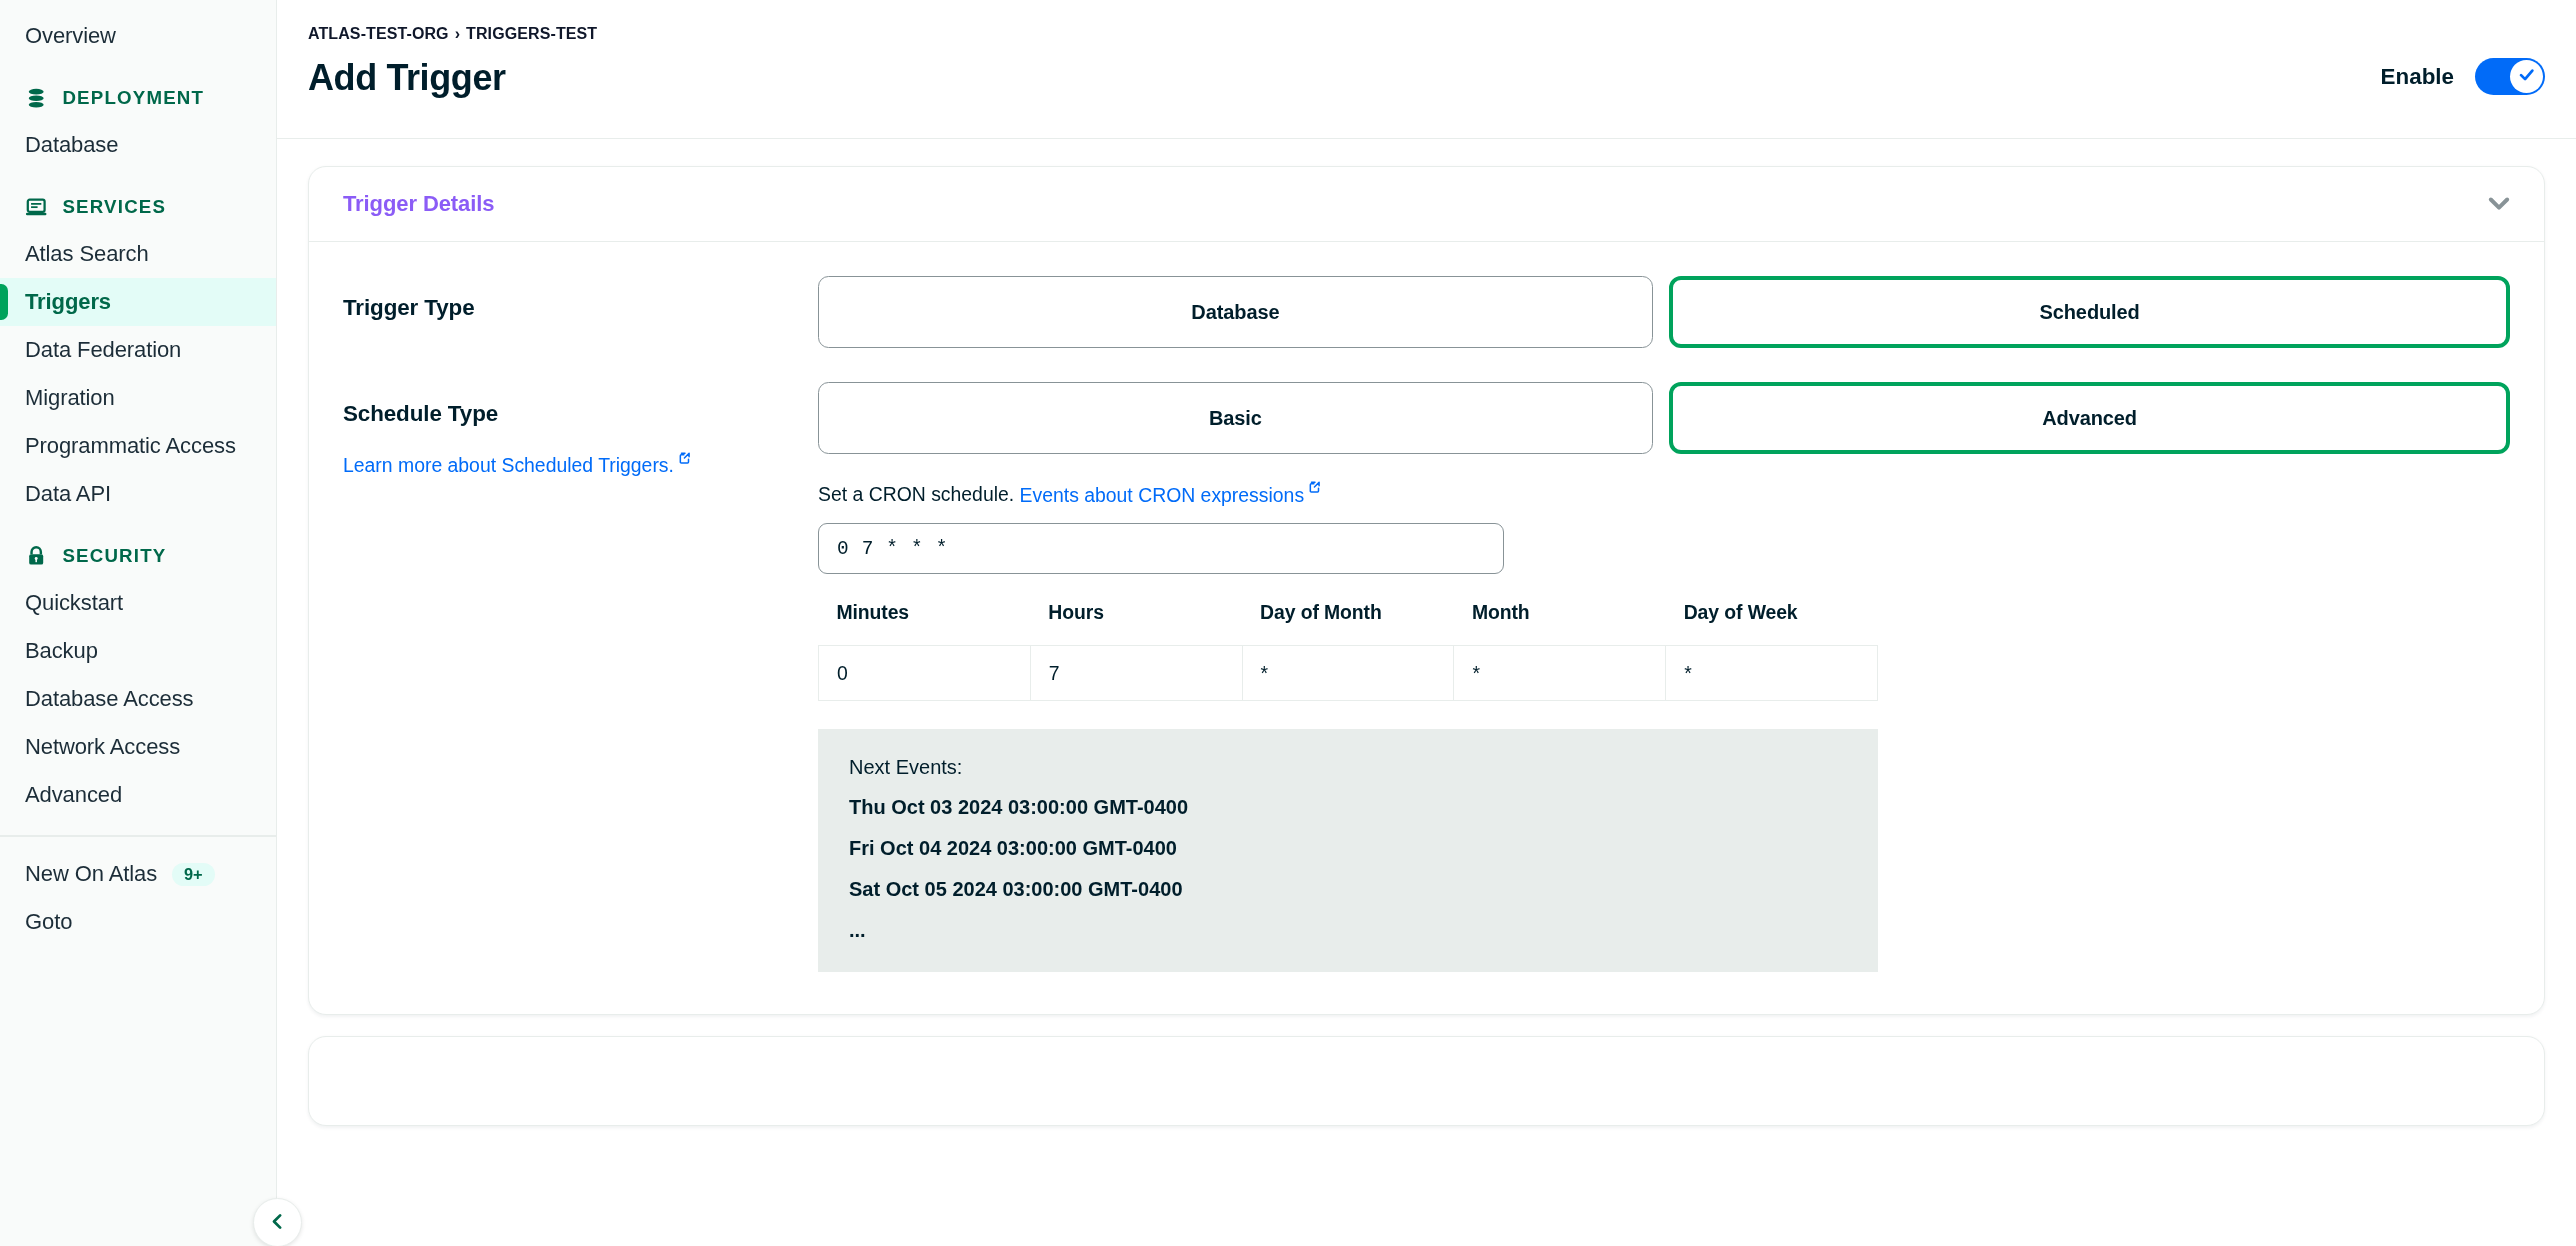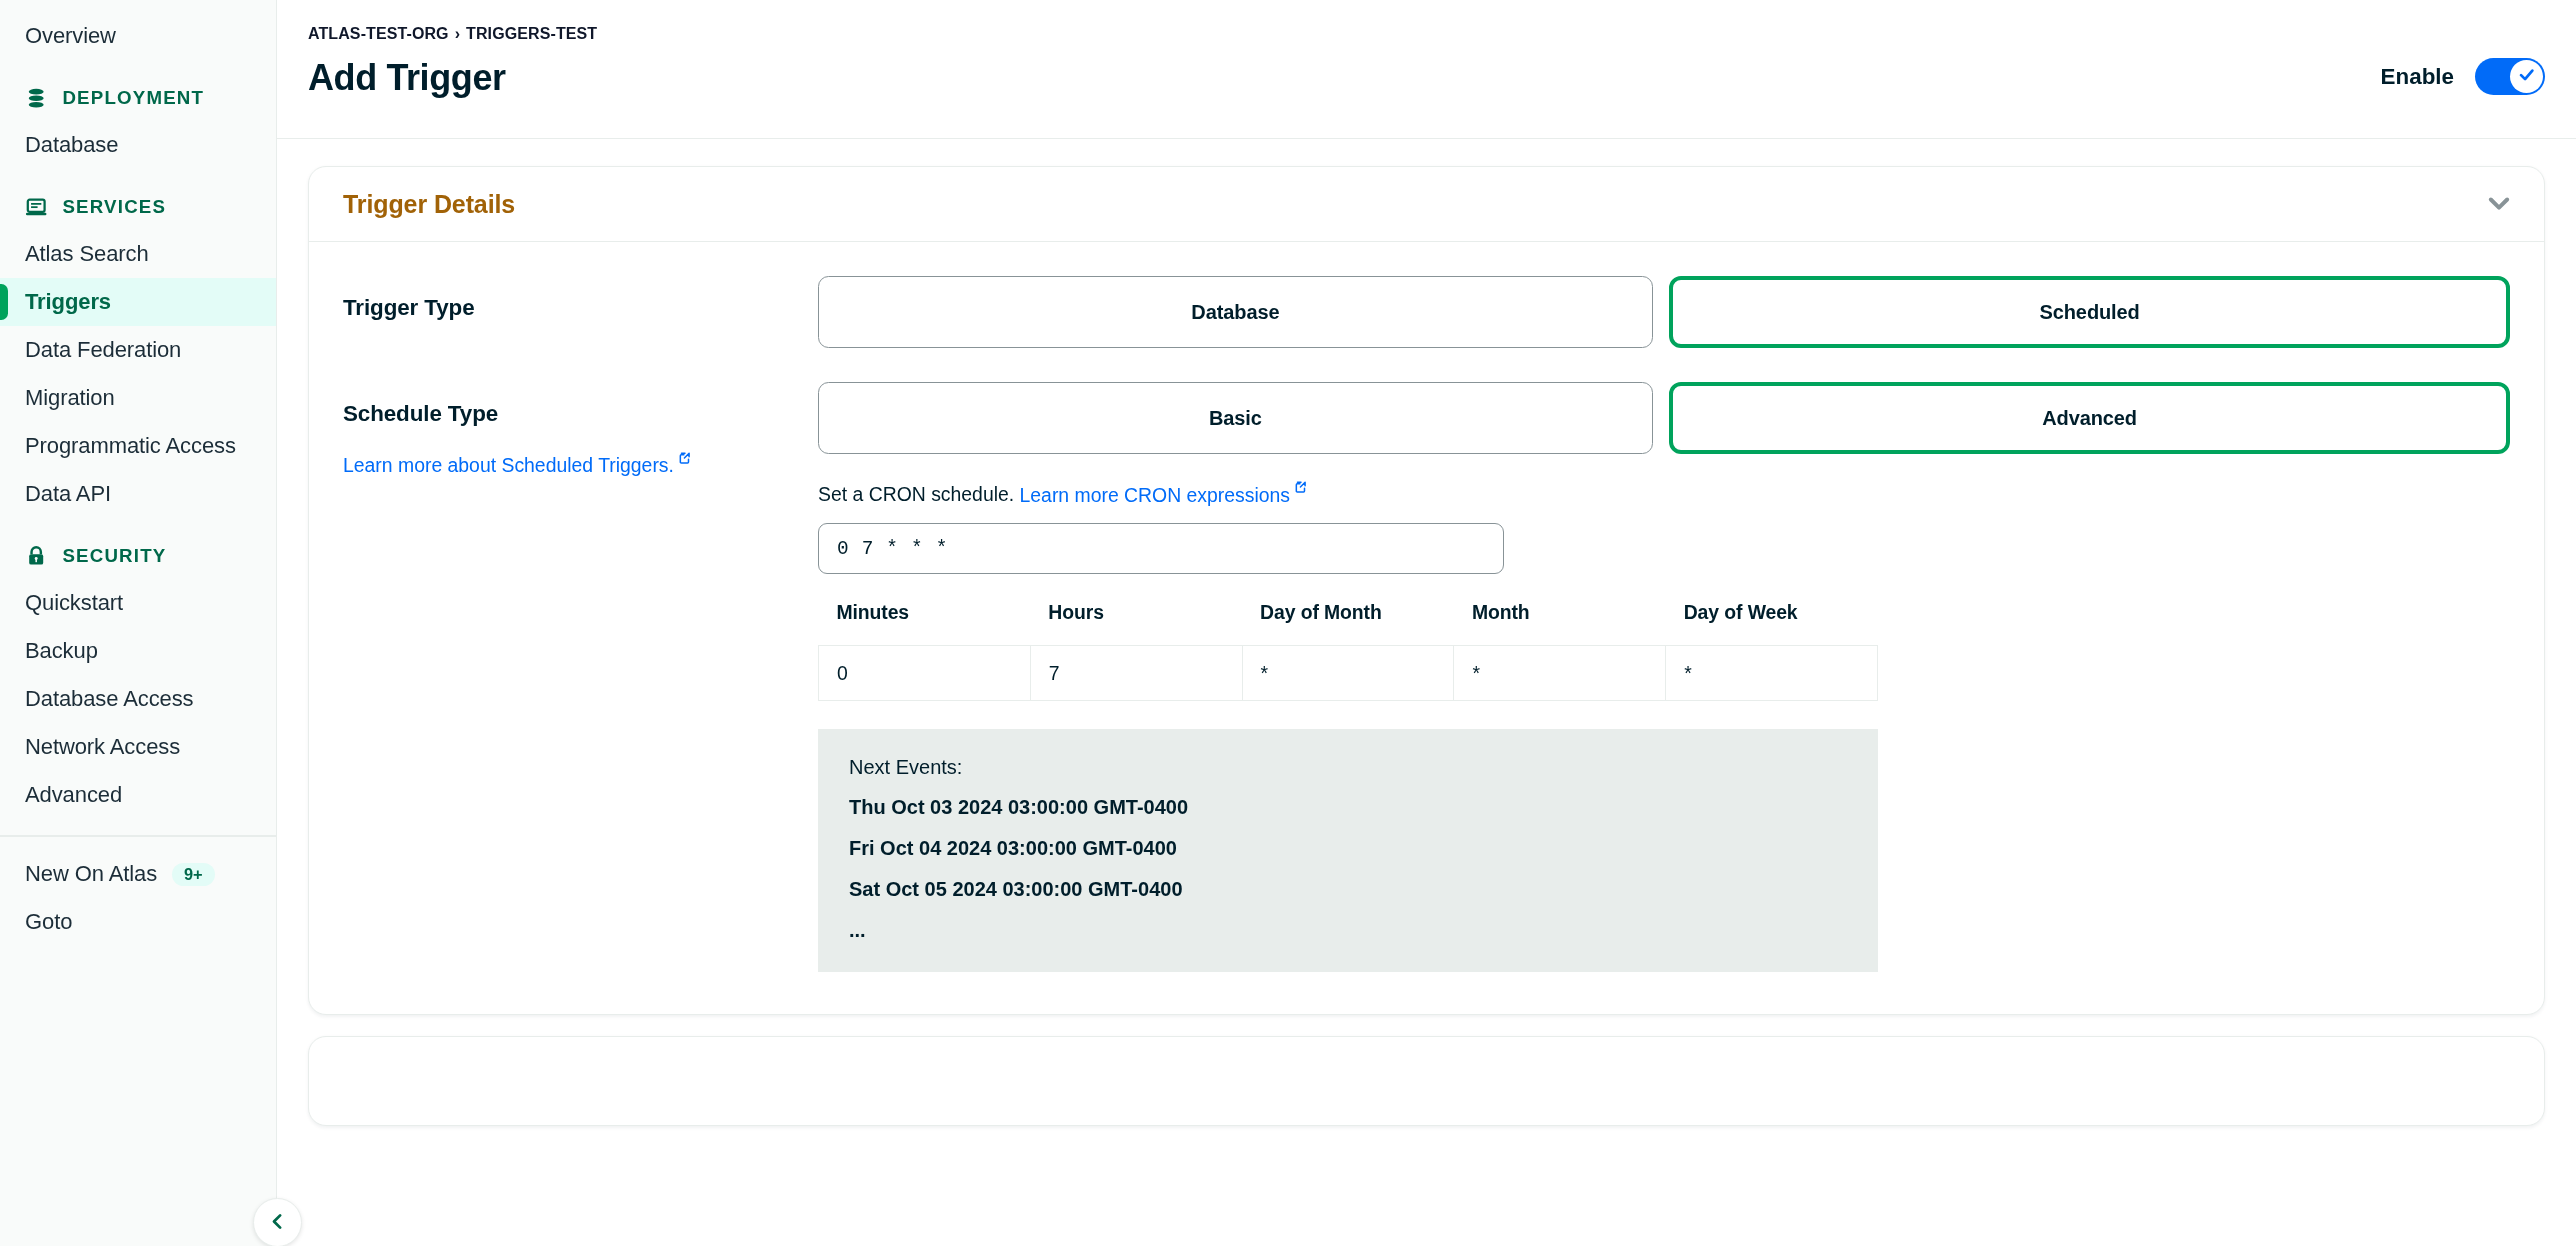--- a/index.html
+++ b/index.html
@@ -188,23 +188,23 @@
   .card-header {
     height: 75px;
     display: flex;
     align-items: center;
     justify-content: space-between;
     padding: 0 31px 0 34px;
     border-bottom: 1.5px solid #E8EDEB;
     cursor: pointer;
   }
   .card-header h2 {
-    font-size: 25px;
-    font-weight: bold;
-    color: #a16207;
+    font-size: 22px;
+    font-weight: bold;
+    color: #8b5cf6;
     letter-spacing: -0.1px;
   }
   .card-body { padding: 34px 34px 42px 34px; }
 
   .form-row {
     display: flex;
     align-items: flex-start;
     margin-bottom: 34px;
   }
   .form-row:last-child { margin-bottom: 0; }
@@ -498,21 +498,21 @@
               <div class="seg-btn">
                 <span>Basic</span>
               </div>
               <div class="seg-btn selected">
                 <span>Advanced</span>
               </div>
             </div>
 
             <div class="cron-help">
               <span>Set a CRON schedule.</span>
-              <a class="link"><span>Learn more CRON expressions</span><span class="ext-ico"><svg viewBox="0 0 24 24" width="14" height="14" aria-hidden="true">
+              <a class="link"><span>Events about CRON expressions</span><span class="ext-ico"><svg viewBox="0 0 24 24" width="14" height="14" aria-hidden="true">
                       <path d="M6 4h6M19 4v6M19 4 L11 12" fill="none" stroke="#016BF8" stroke-width="2.6" stroke-linecap="round"></path>
                       <path d="M18 14v5a1.6 1.6 0 0 1-1.6 1.6H5.6A1.6 1.6 0 0 1 4 19V8.2A1.6 1.6 0 0 1 5.6 6.6h4.6" fill="none" stroke="#016BF8" stroke-width="2.6" stroke-linecap="round"></path>
                     </svg></span></a>
             </div>
 
             <div id="cron-input">
               <span>0 7 * * *</span>
             </div>
 
             <table class="cron-table">

